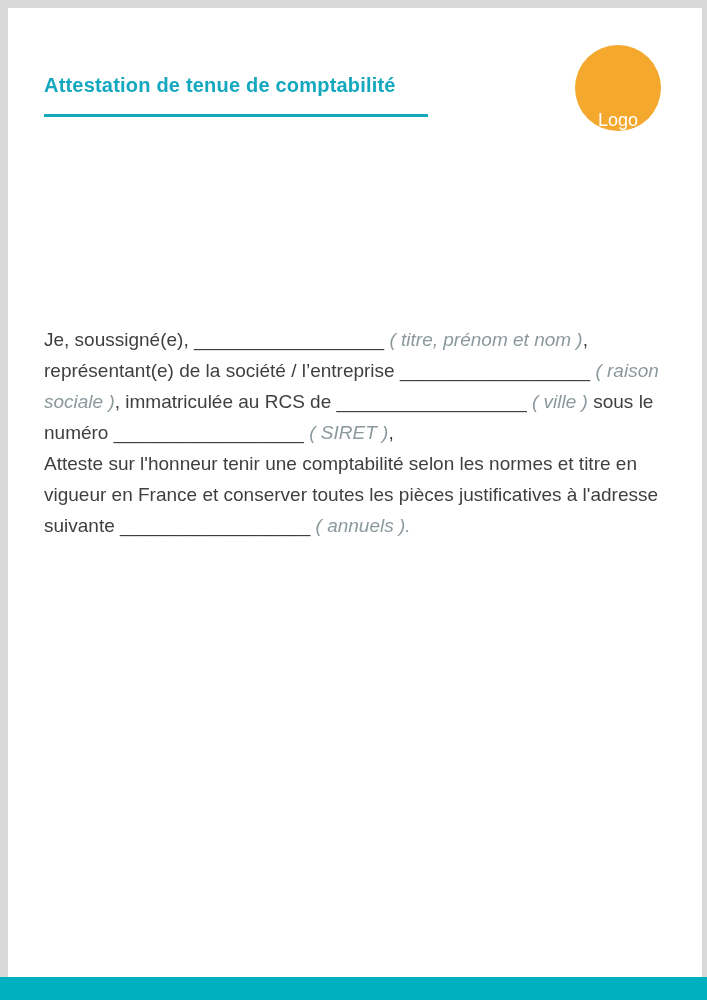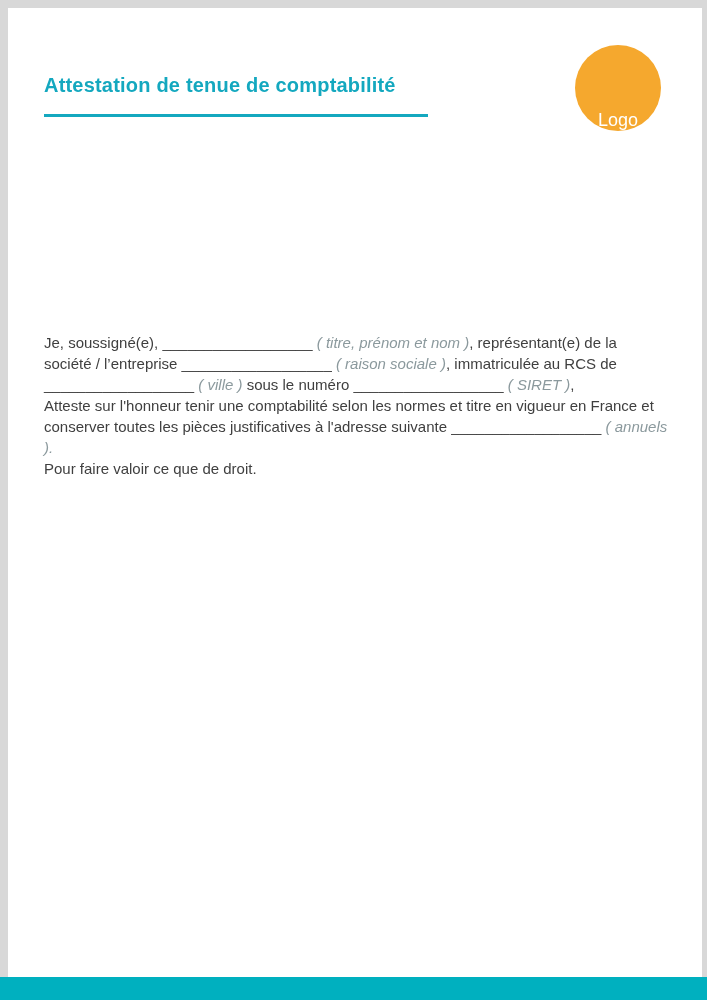--- a/index.html
+++ b/index.html
@@ -47,24 +47,24 @@
     align-items:flex-end;
     justify-content:center;
   }
   .logo-label{
     color:#ffffff;
     font-size:18px;
     font-weight:400;
   }
   .content{
     position:absolute;
-    left:36px; top:324px;
+    left:36px; top:316px;
     width:624px;
-    font-size:15px;
-    line-height:21px;
+    font-size:19px;
+    line-height:31px;
     color:var(--body-text);
   }
   .content p{margin:0;}
   .seg-n{color:var(--body-text);}
   .seg-b{color:var(--body-text); letter-spacing:0;}
   .seg-h{color:var(--hint-gray); font-style:italic;}
   .closing-line{margin-top:52px;}
   .signature-line{margin-top:27px;}
   .footer-bar{
     position:absolute;
@@ -83,19 +83,18 @@
   <div class="title-underline"></div>
 
   <div class="logo-badge">
     <span class="logo-label">Logo</span>
   </div>
 
   <div class="content">
     <p><span class="seg-n">Je, soussigné(e), </span><span class="seg-b">__________________</span><span class="seg-h"> ( titre, prénom et nom )</span><span class="seg-n">, représentant(e) de la société / l’entreprise </span><span class="seg-b">__________________</span><span class="seg-h"> ( raison sociale )</span><span class="seg-n">, immatriculée au RCS de </span><span class="seg-b">__________________</span><span class="seg-h"> ( ville )</span><span class="seg-n"> sous le numéro </span><span class="seg-b">__________________</span><span class="seg-h"> ( SIRET )</span><span class="seg-n">,</span></p>
     <p><span class="seg-n">Atteste sur l'honneur tenir une comptabilité selon les normes et titre en vigueur en France et conserver toutes les pièces justificatives à l'adresse suivante </span><span class="seg-b">__________________</span><span class="seg-h"> ( annuels ).</span></p>
 
-    <p class="closing-line">Pour faire valoir ce que de droit.</p>
 
   </div>
 
 </div>
 
 <div class="footer-bar"></div>
 
 </body></html>

